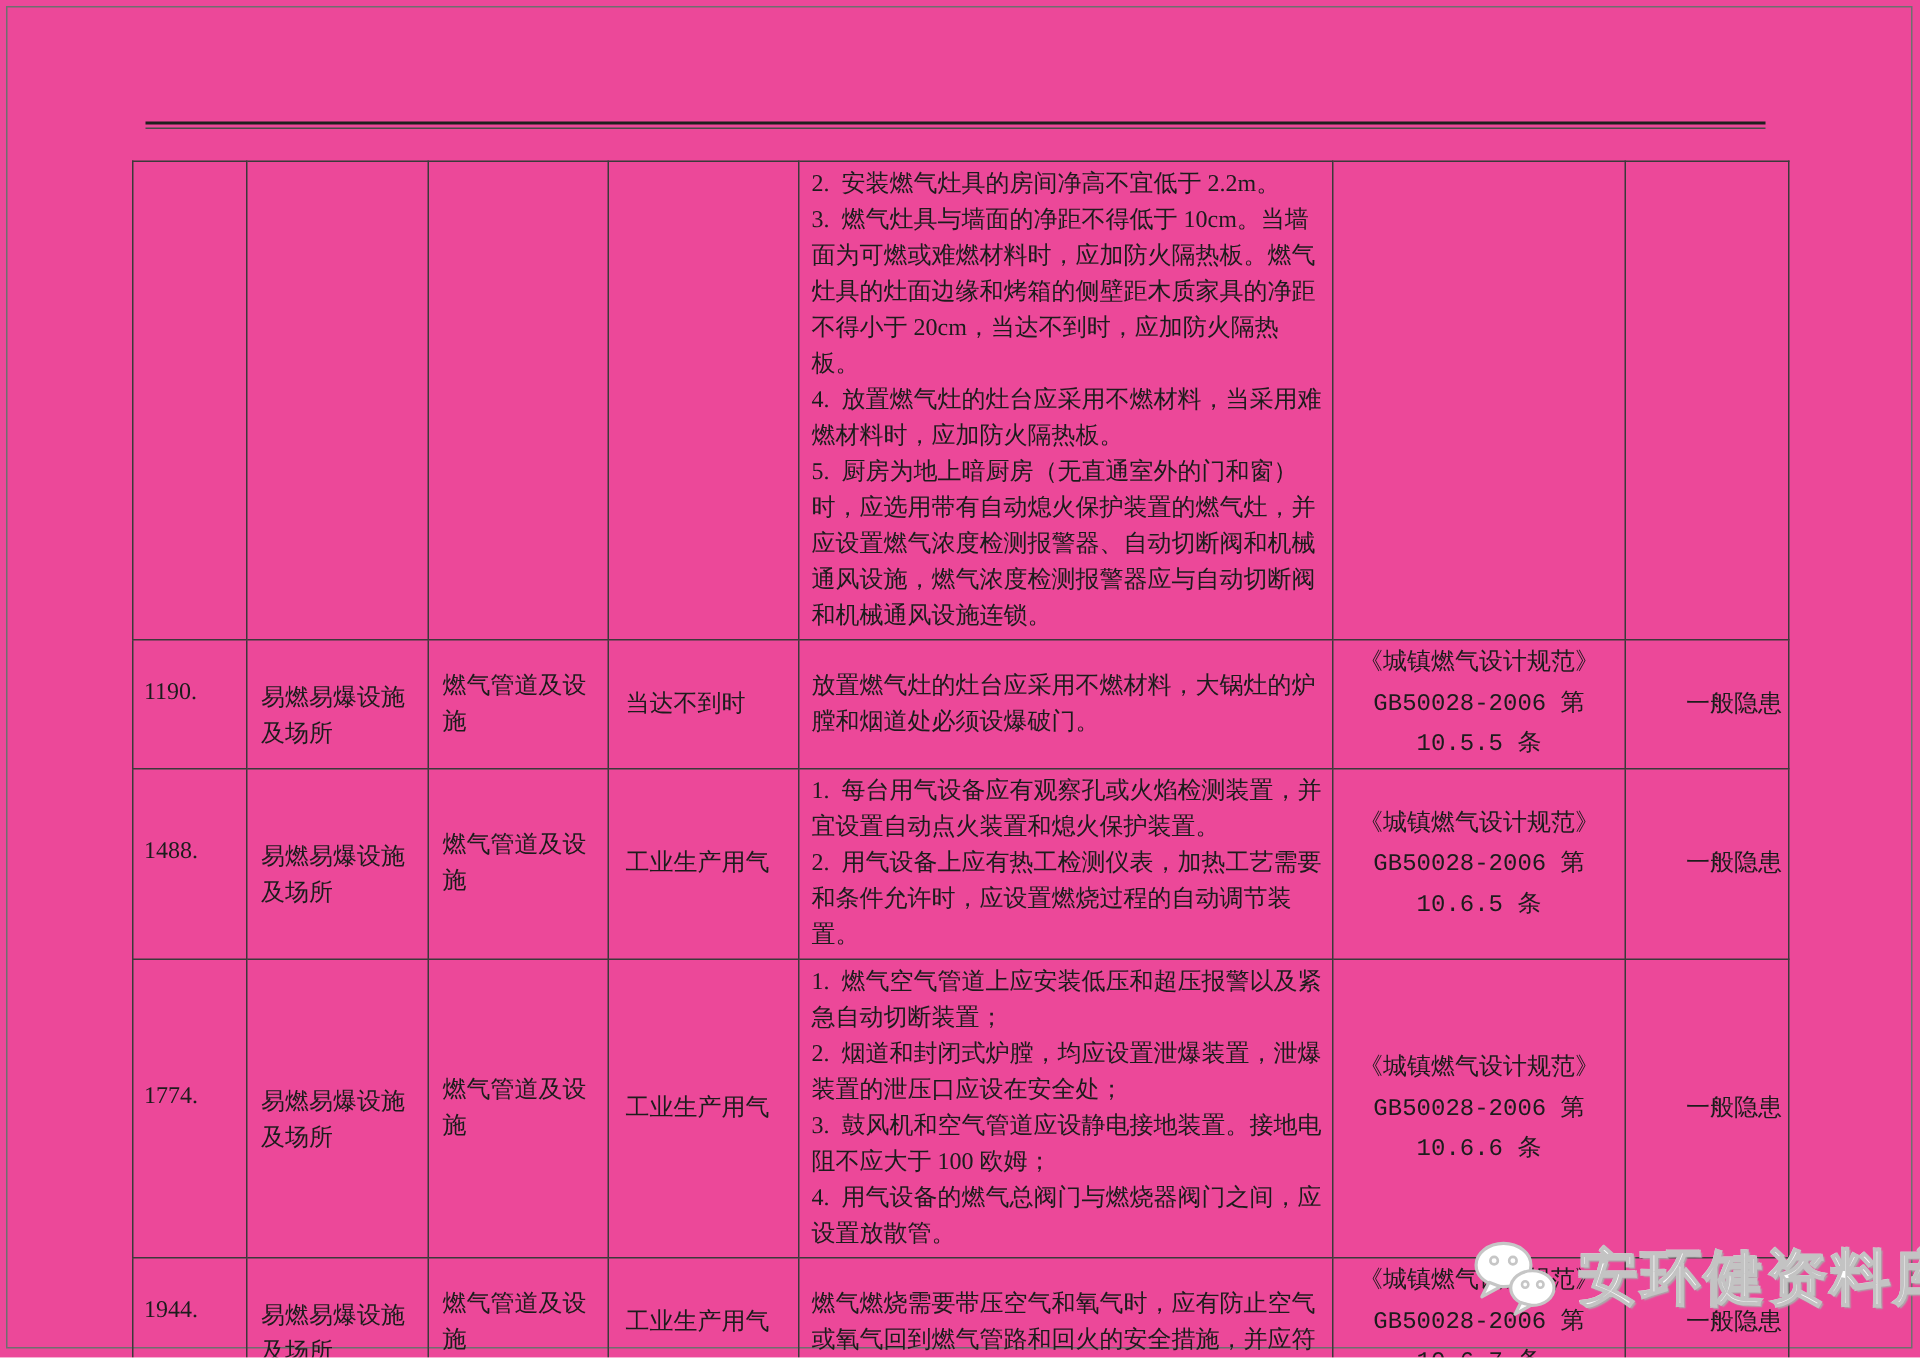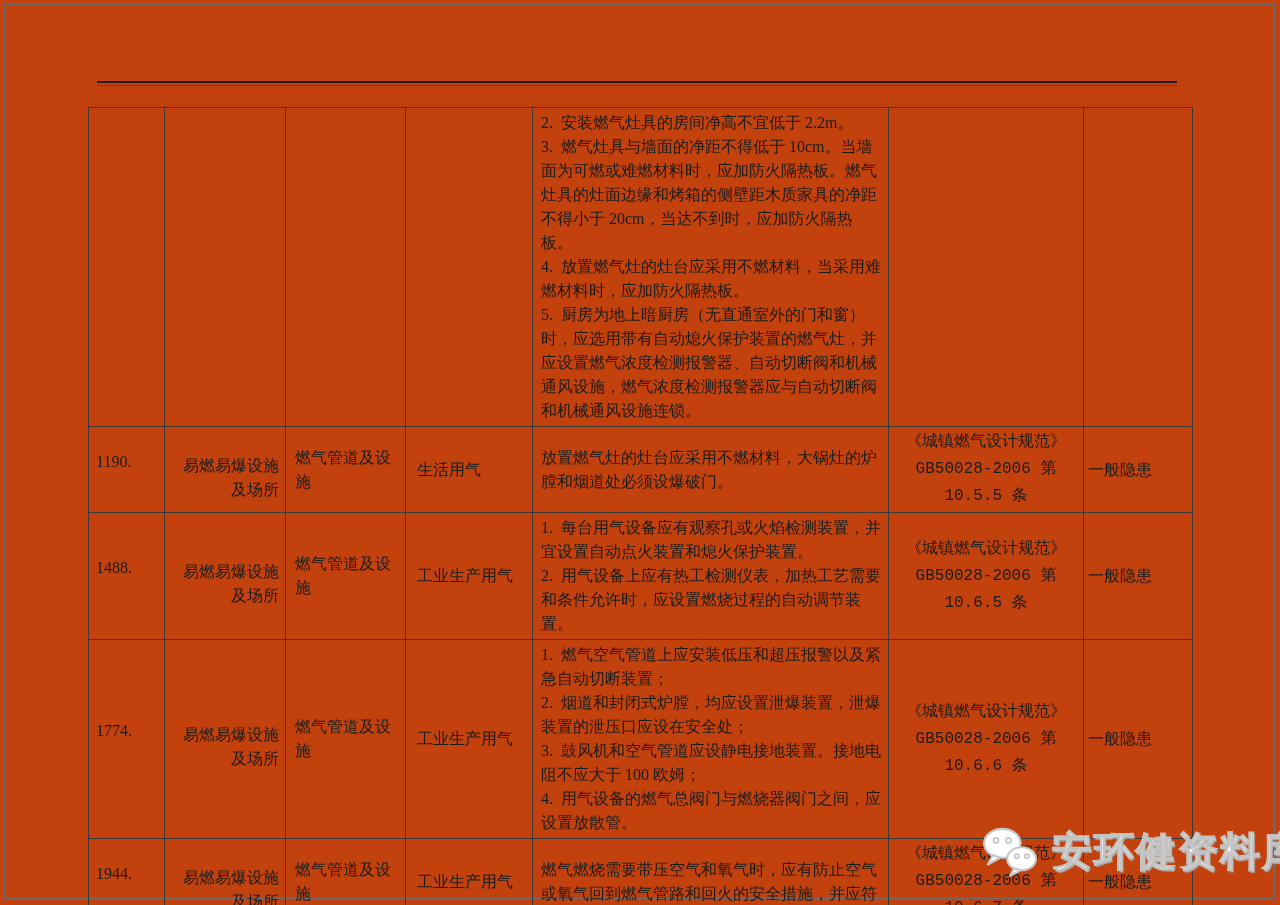--- a/index.html
+++ b/index.html
@@ -1,19 +1,19 @@
 <!DOCTYPE html>
 <html><head>
 <meta charset="utf-8">
 <style>
   html,body{margin:0;padding:0;background:#ffffff;}
   .page{
     position:relative;
     width:1280px;height:905px;
-    background:#c2410c;
+    background:#ec4899;
     font-family:"Liberation Serif","DejaVu Serif",serif;
     color:#1c1c1c;
     overflow:hidden;
   }
   .frame{
     position:absolute;left:4px;top:4px;right:5px;bottom:6px;
     border:1.5px solid #6f6f6f;
     pointer-events:none;
   }
   .header-rule{
@@ -35,26 +35,26 @@
     overflow:hidden;
   }
   col.w-no{width:76px;}
   col.w-cat{width:121px;}
   col.w-fac{width:120px;}
   col.w-use{width:127px;}
   col.w-content{width:356px;}
   col.w-basis{width:195px;}
   col.w-level{width:109px;}
   td.c-no{padding:2px 4px 18px 7px;text-align:left;margin-top:29px;}
-  td.c-cat{padding:18px 6px 2px 9px;text-align:right;}
+  td.c-cat{padding:18px 6px 2px 9px;}
   td.c-fac{padding:2px 6px 2px 9px;}
   td.c-use{padding:2px 6px 2px 11px;}
   td.c-content{padding:3px 6px 3px 8px;white-space:pre-wrap;text-align:left;}
   td.c-basis{padding:2px 4px;text-align:center;white-space:pre-wrap;line-height:27px;font-family:Liberation Mono, monospace;}
-  td.c-level{padding:2px 4px;text-align:left;}
+  td.c-level{padding:2px 4px;text-align:right;}
   #table-body tr:nth-child(1){height:287px;}
   #table-body tr:nth-child(2){height:47px;}
   #table-body tr:nth-child(3){height:98px;}
   #table-body tr:nth-child(4){height:188px;}
   #table-body tr:nth-child(5){height:46px;}
   .watermark{
     position:absolute;
     top:824px;left:980px;
     display:flex;align-items:center;gap:10px;
     user-select:none;
@@ -98,21 +98,21 @@
 3.  燃气灶具与墙面的净距不得低于 10cm。当墙面为可燃或难燃材料时，应加防火隔热板。燃气灶具的灶面边缘和烤箱的侧壁距木质家具的净距不得小于 20cm，当达不到时，应加防火隔热板。
 4.  放置燃气灶的灶台应采用不燃材料，当采用难燃材料时，应加防火隔热板。
 5.  厨房为地上暗厨房（无直通室外的门和窗）时，应选用带有自动熄火保护装置的燃气灶，并应设置燃气浓度检测报警器、自动切断阀和机械通风设施，燃气浓度检测报警器应与自动切断阀和机械通风设施连锁。</td>
       <td class="c-basis"></td>
       <td class="c-level"></td>
     </tr>
         <tr>
       <td class="c-no">1190.</td>
       <td class="c-cat">易燃易爆设施及场所</td>
       <td class="c-fac">燃气管道及设施</td>
-      <td class="c-use">生活用气</td>
+      <td class="c-use">当达不到时</td>
       <td class="c-content">放置燃气灶的灶台应采用不燃材料，大锅灶的炉膛和烟道处必须设爆破门。</td>
       <td class="c-basis">《城镇燃气设计规范》
 GB50028-2006 第 10.5.5 条</td>
       <td class="c-level">一般隐患</td>
     </tr>
         <tr>
       <td class="c-no">1488.</td>
       <td class="c-cat">易燃易爆设施及场所</td>
       <td class="c-fac">燃气管道及设施</td>
       <td class="c-use">工业生产用气</td>

